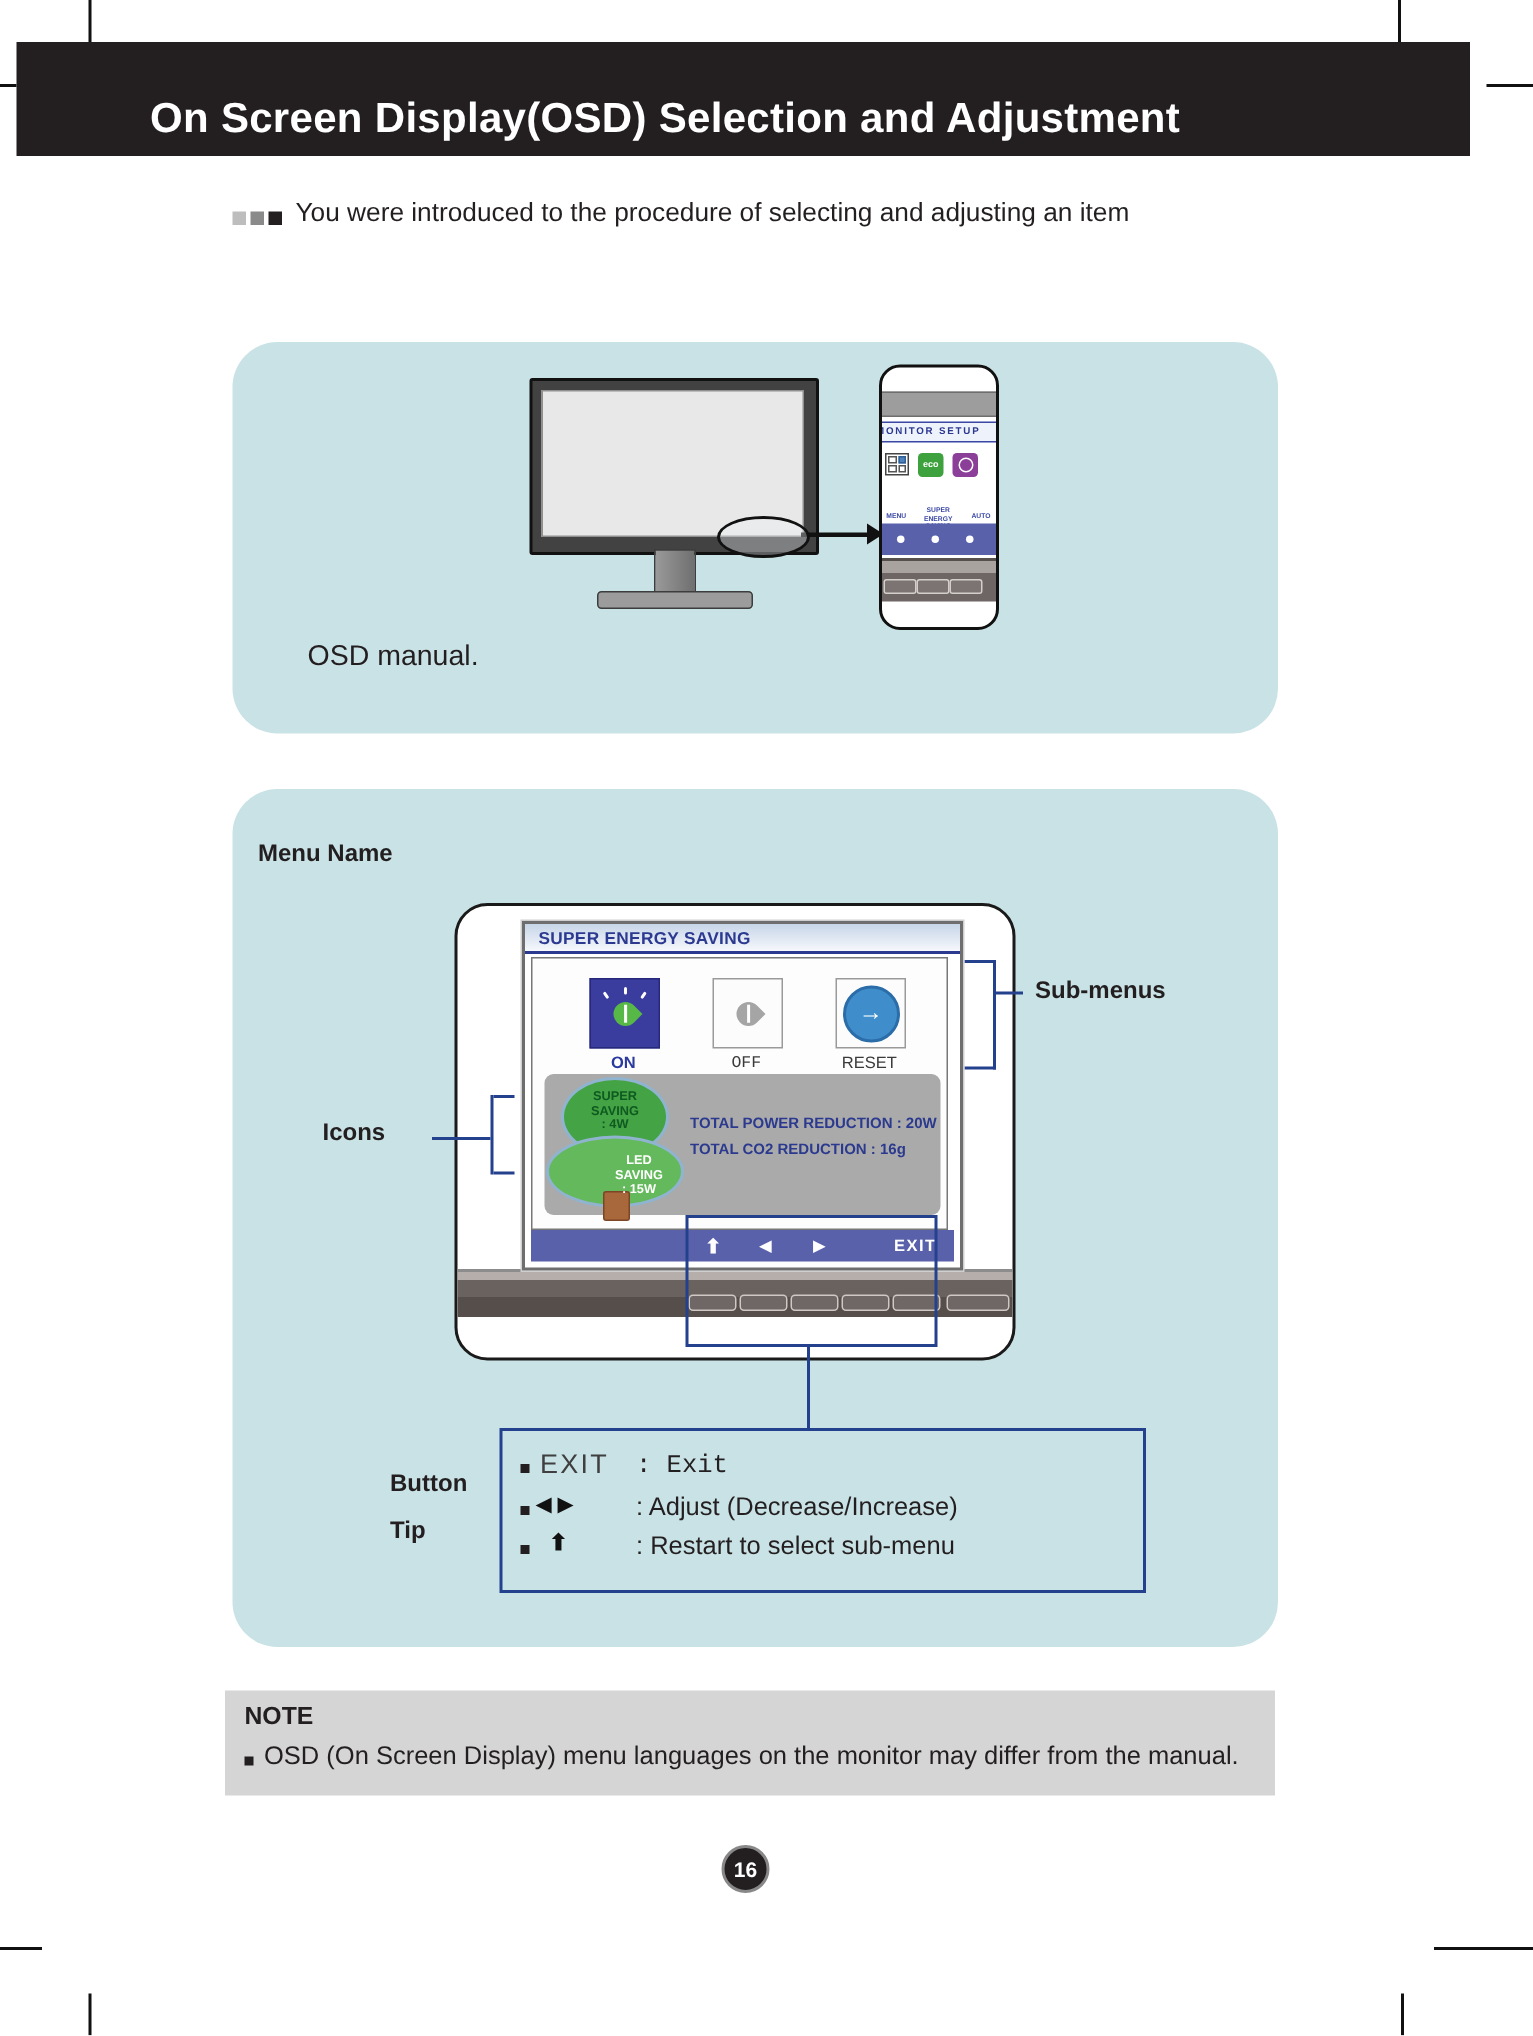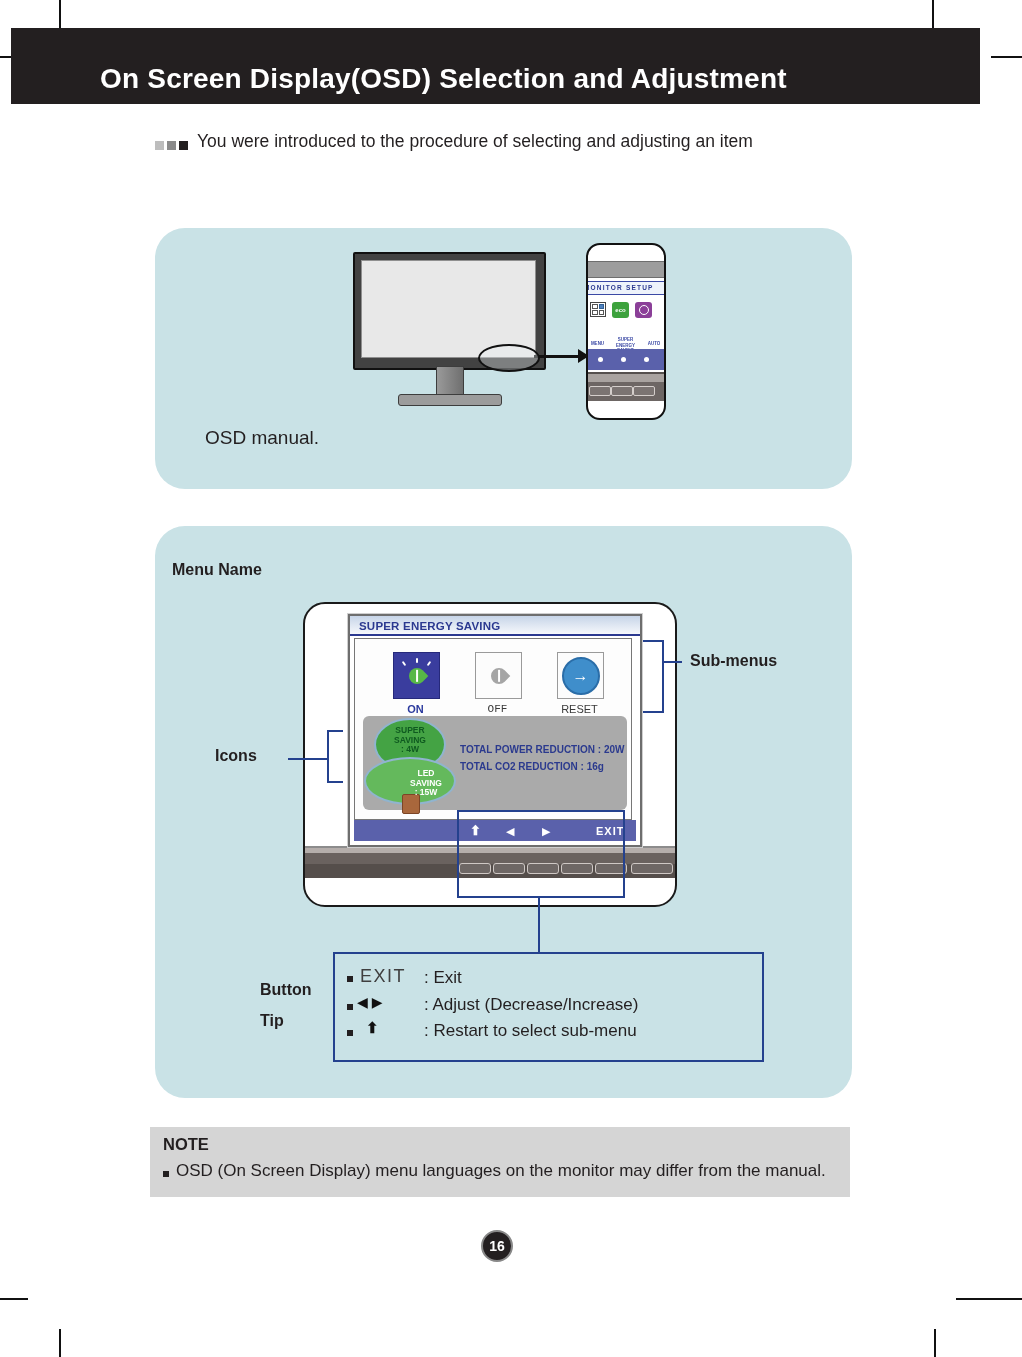--- a/index.html
+++ b/index.html
@@ -244,21 +244,21 @@
 
   <div class="hl-rect"></div>
   <div class="line" style="left:538px;top:896px;width:2px;height:56px;"></div>
 
   <div class="big-label" style="left:260px;top:981px;">Button</div>
   <div class="big-label" style="left:260px;top:1012px;">Tip</div>
   <div class="tip-box"></div>
 
   <div class="sq" style="left:347px;top:976px;"></div>
   <span class="tip-key" style="left:360px;top:966px;">EXIT</span>
-  <span class="tip-desc" style="left:424px;top:968px;">: Exit</span>
+  <span class="tip-desc" style="left:424px;top:968px;font-family:Liberation Mono, monospace;">: Exit</span>
 
   <div class="sq" style="left:347px;top:1004px;"></div>
   <span class="tip-icon" style="left:357px;top:994px;font-size:14px;">◀ ▶</span>
   <span class="tip-desc" style="left:424px;top:995px;">: Adjust (Decrease/Increase)</span>
 
   <div class="sq" style="left:347px;top:1030px;"></div>
   <span class="tip-icon" style="left:366px;top:1019px;font-size:15px;font-weight:bold;">⬆</span>
   <span class="tip-desc" style="left:424px;top:1021px;">: Restart to select sub-menu</span>
 
   <div class="note-box"></div>

